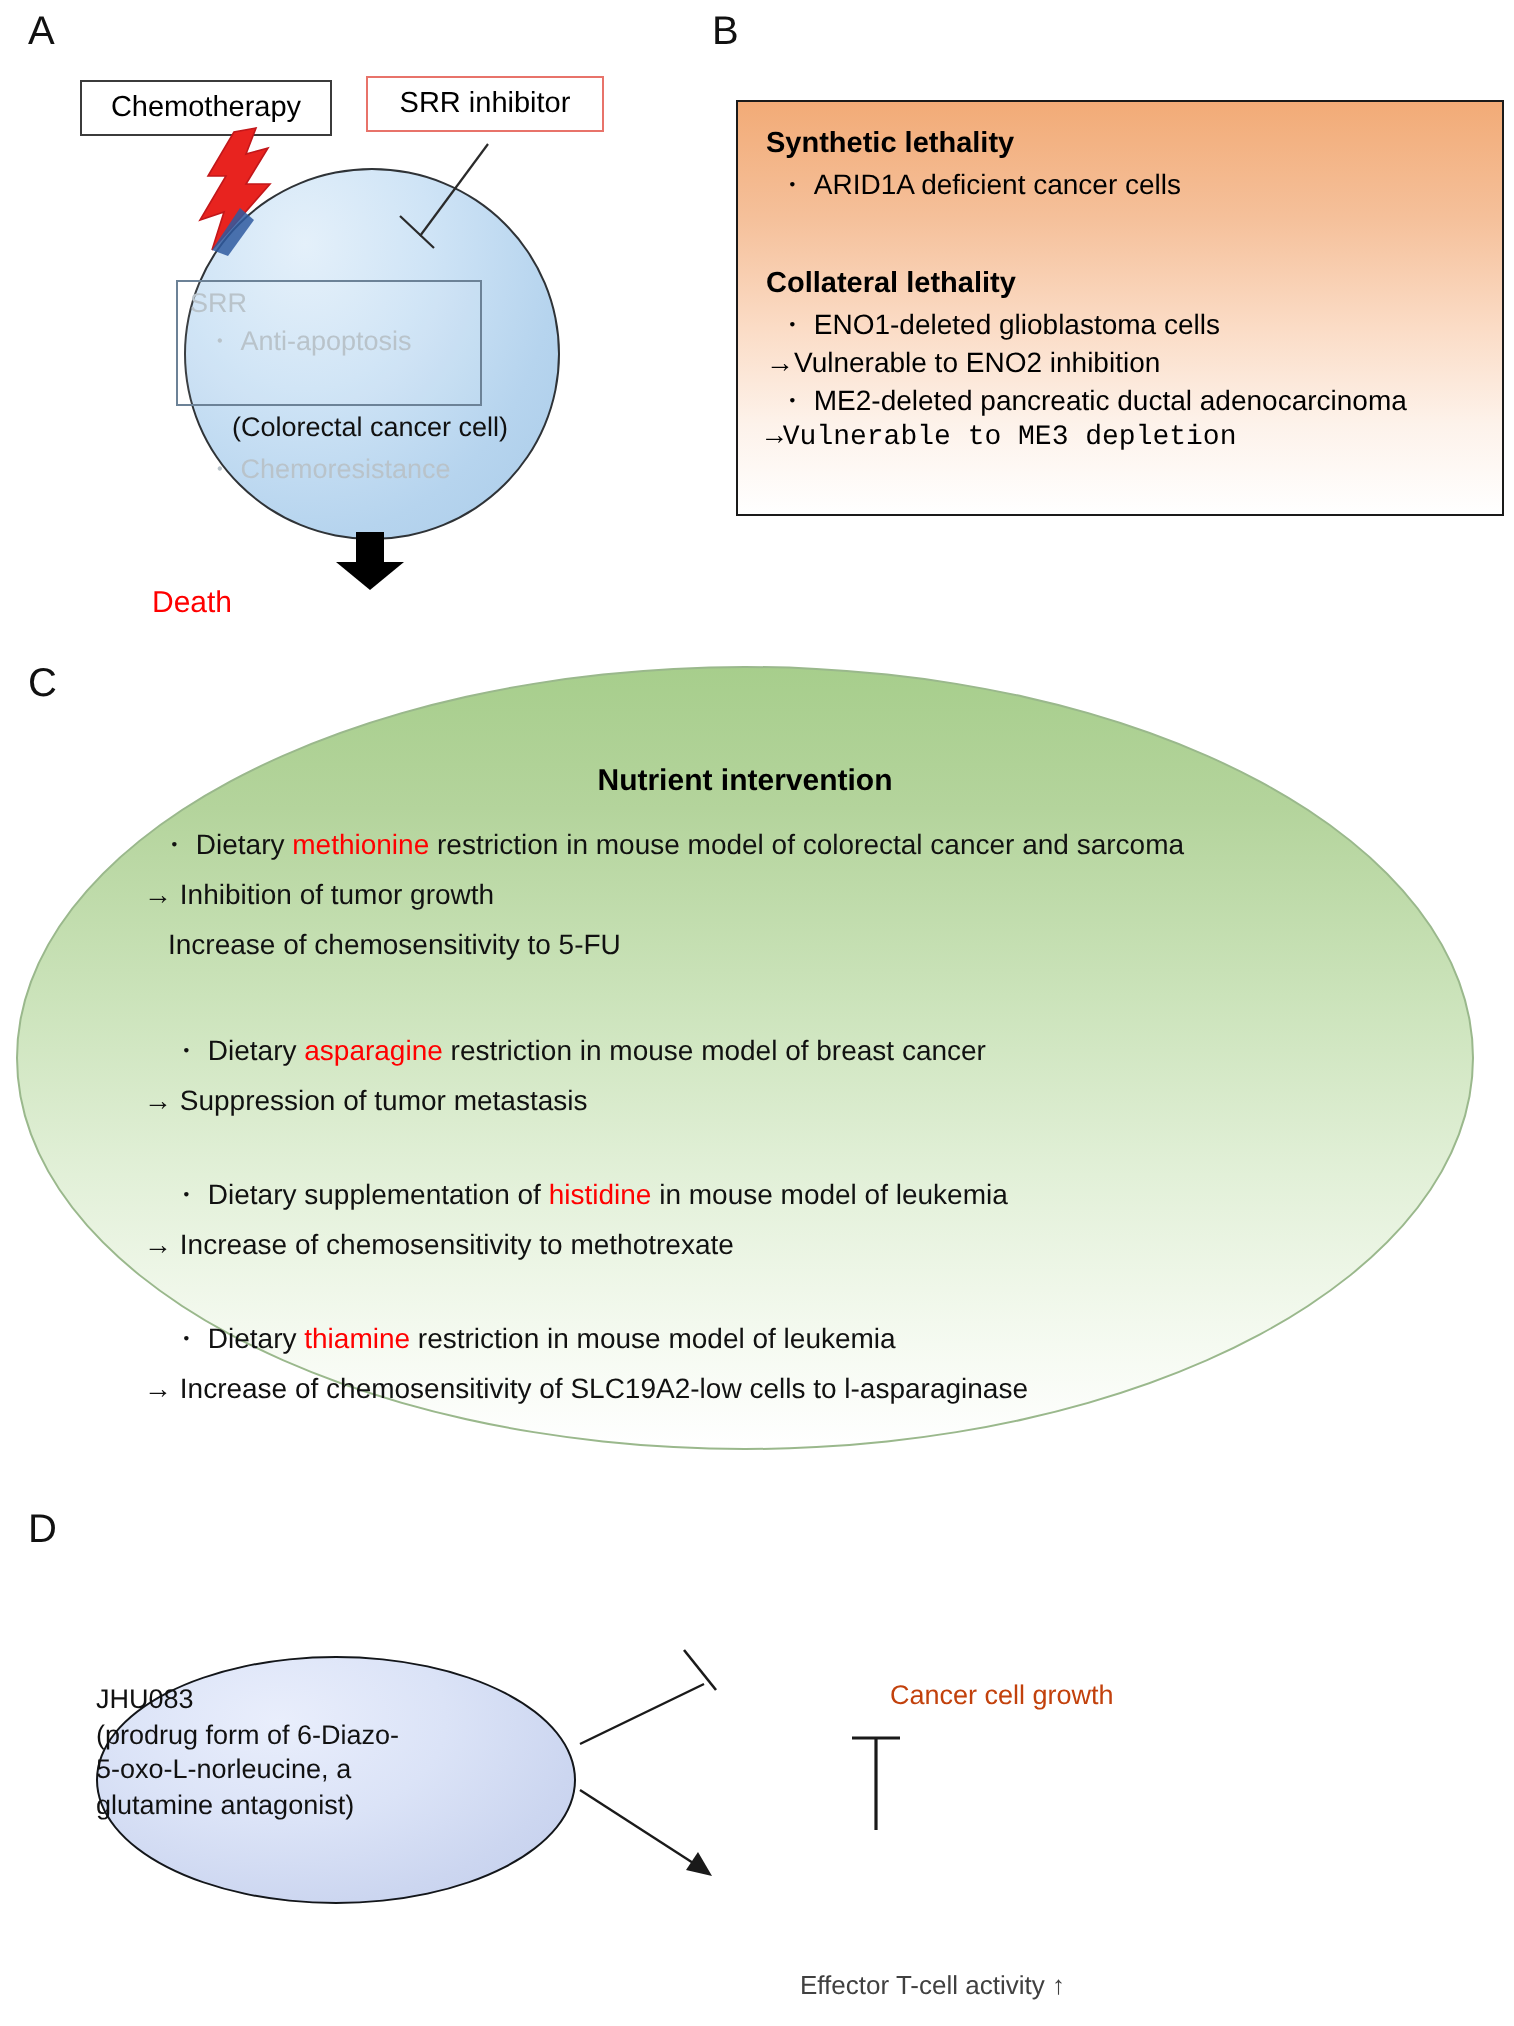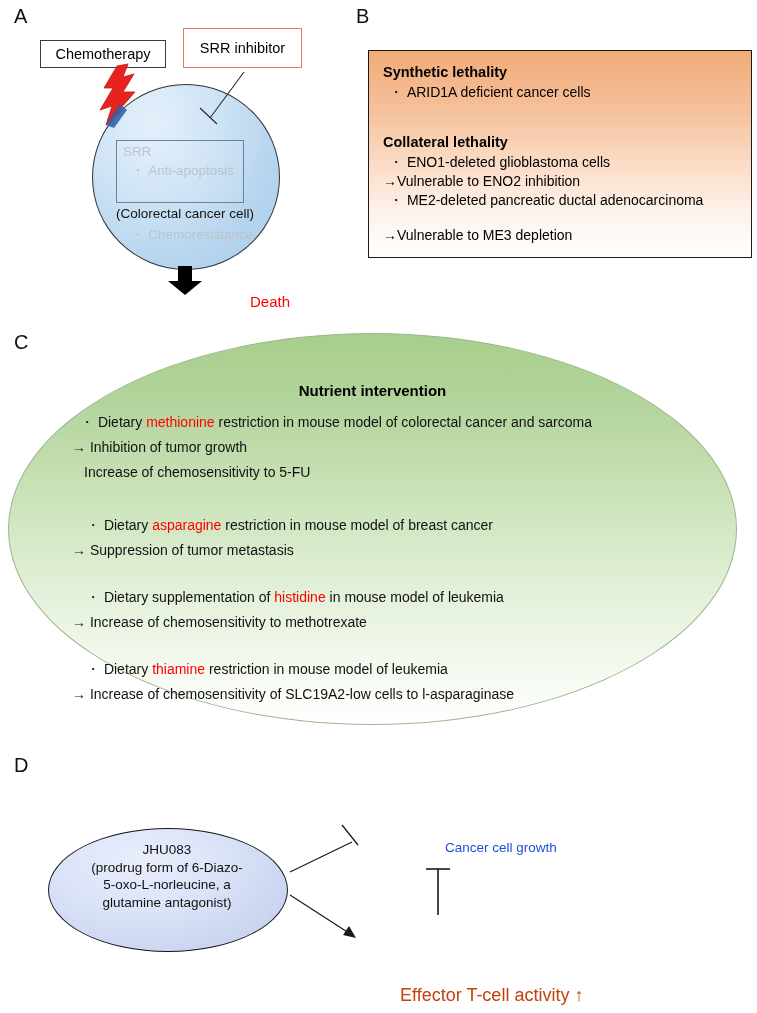--- a/index.html
+++ b/index.html
@@ -15,45 +15,45 @@
 
   
   #panelA{position:absolute;left:0;top:0;width:340px;height:320px;}
   #panelA .letter{left:14px;top:6px;}
   .labelbox{
     position:absolute;background:#fff;box-sizing:border-box;
     display:flex;align-items:center;justify-content:center;
     font-size:14.5px;white-space:nowrap;
   }
   #chemo-box{left:40px;top:40px;width:126px;height:28px;border:1.6px solid #3b3b3b;}
-  #srr-inhibitor-box{left:183px;top:28px;width:119px;height:40px;border:1.8px solid #e8736a;}
+  #srr-inhibitor-box{left:183px;top:38px;width:119px;height:28px;border:1.8px solid #e8736a;}
 
   #cancer-cell{
     position:absolute;left:92px;top:84px;width:186px;height:184px;border-radius:50%;
     border:1.6px solid #2f3337;
     background:radial-gradient(ellipse at 32% 20%, #e4f0fa 0%, #cfe4f6 35%, #b6d4ee 70%, #a9cbe8 100%);
   }
   #srr-inner-box{
-    position:absolute;left:116px;top:140px;width:128px;height:63px;
+    position:absolute;left:88px;top:140px;width:153px;height:63px;
     border:1.1px solid #6c8297;box-sizing:border-box;
     background:rgba(255,255,255,0.06);
   }
   #srr-inner-box .srr-t{
     position:absolute;color:#b9c3ca;font-size:13.5px;white-space:nowrap;
   }
   #srr-title{left:6px;top:3px;}
   #srr-l1{left:14px;top:21px;}
   #srr-l2{left:14px;top:39px;margin-top:46px;}
   #cell-caption{
     position:absolute;left:92px;top:206px;width:186px;text-align:center;
     font-size:13.5px;color:#111;white-space:nowrap;
   }
 
   #death-label{
-    position:absolute;left:104px;top:293px;width:186px;text-align:right;
+    position:absolute;left:76px;top:293px;width:186px;text-align:left;
     font-size:15px;color:#ff0000;
   }
 
   
   #panelB{position:absolute;left:352px;top:0;width:405px;height:300px;}
   #panelB .letter{left:4px;top:6px;}
   #lethality-box{
     position:absolute;left:16px;top:50px;width:384px;height:208px;
     box-sizing:border-box;border:1.8px solid #1a1a1a;
     background:linear-gradient(to bottom,#f2ab77 0%,#f5c09a 28%,#fbdcc6 55%,#fdf2ea 78%,#ffffff 100%);
@@ -64,21 +64,21 @@
   #lethality-box .bline{
     position:absolute;font-size:14px;white-space:nowrap;
   }
   #b-h1{left:14px;top:13px;}
   #b-l1{left:20px;top:33px;}
   #b-l2{left:14px;top:52px;}
   #b-h2{left:14px;top:83px;}
   #b-l3{left:20px;top:103px;}
   #b-l4{left:14px;top:122px;}
   #b-l5{left:20px;top:141px;}
-  #b-l6{left:14px;top:176px;}
+  #b-l6{left:14px;top:160px;font-family:Liberation Mono, monospace;}
 
   
   #panelC{position:absolute;left:0;top:320px;width:757px;height:420px;}
   #panelC .letter{left:14px;top:12px;}
   #nutrient-ellipse{
     position:absolute;left:8px;top:13px;width:727px;height:390px;border-radius:50%;
     border:1px solid #9ab88c;
     background:linear-gradient(to bottom,#a7ce8c 0%,#b4d49c 18%,#cbe3ba 42%,#e2f0d8 65%,#f3f9ee 84%,#ffffff 100%);
   }
   #nutrient-title{
@@ -102,29 +102,29 @@
   
   #panelD{position:absolute;left:0;top:745px;width:757px;height:268px;}
   #panelD .letter{left:14px;top:10px;}
 
   #jhu-ellipse{
     position:absolute;left:48px;top:83px;width:238px;height:122px;border-radius:50%;
     border:1.6px solid #13161a;
     background:radial-gradient(ellipse at 38% 26%, #e9eefc 0%, #dbe3f7 40%, #ccd6f0 72%, #c2cdec 100%);
   }
   #jhu-text{
-    position:absolute;left:48px;top:96px;width:238px;text-align:center;
+    position:absolute;left:48px;top:96px;width:238px;text-align:left;
     font-size:13.5px;line-height:17.5px;color:#111;
   }
 
   #cancer-label{
-    position:absolute;left:445px;top:95px;font-size:13.5px;color:#1d4ed8;white-space:nowrap;
+    position:absolute;left:445px;top:95px;font-size:13.5px;color:#c2410c;white-space:nowrap;
   }
   #tcell-label{
-    position:absolute;left:400px;top:240px;font-size:18px;color:#c2410c;white-space:nowrap;
+    position:absolute;left:400px;top:240px;font-size:13px;color:#404040;white-space:nowrap;
   }
 
   svg.overlay{position:absolute;left:0;top:0;overflow:visible;}
 </style>
 </head>
 <body>
 
 <div id="panelA">
   <div class="panel-letter letter">A</div>
 

